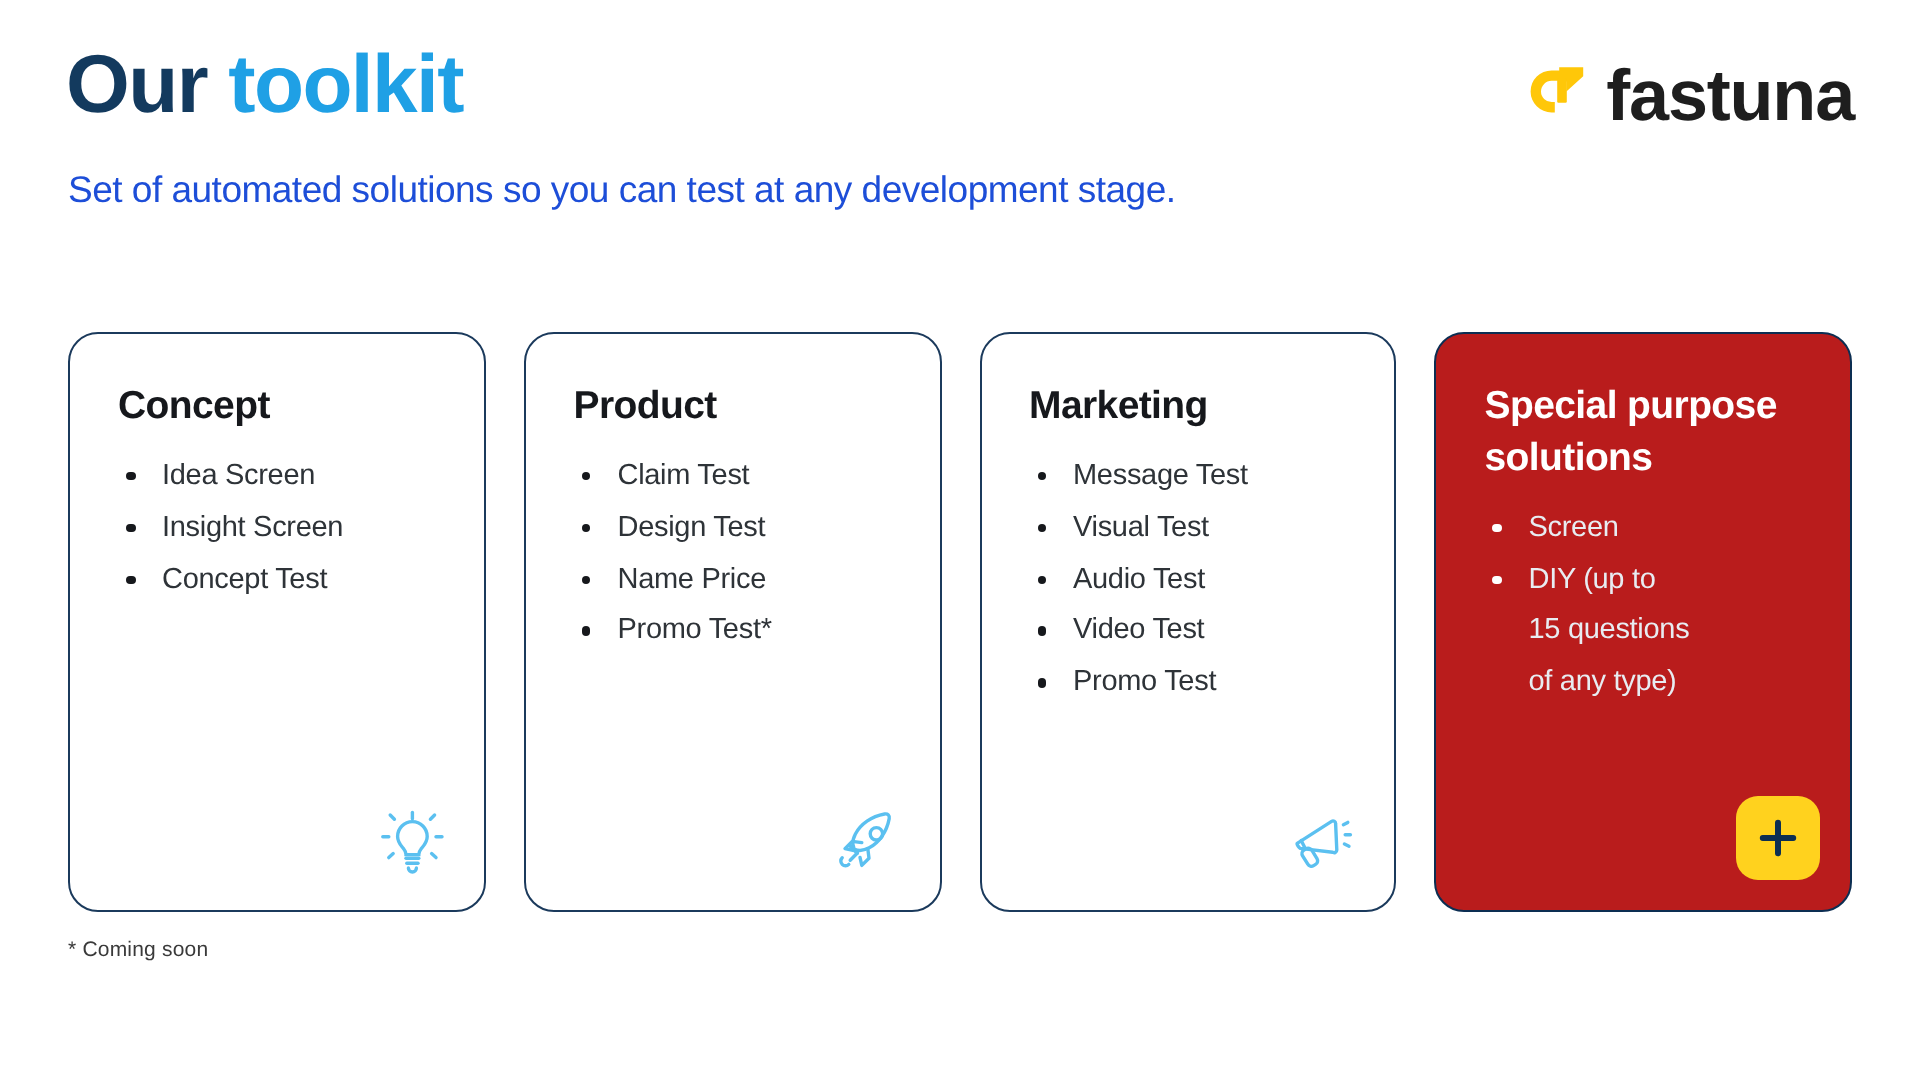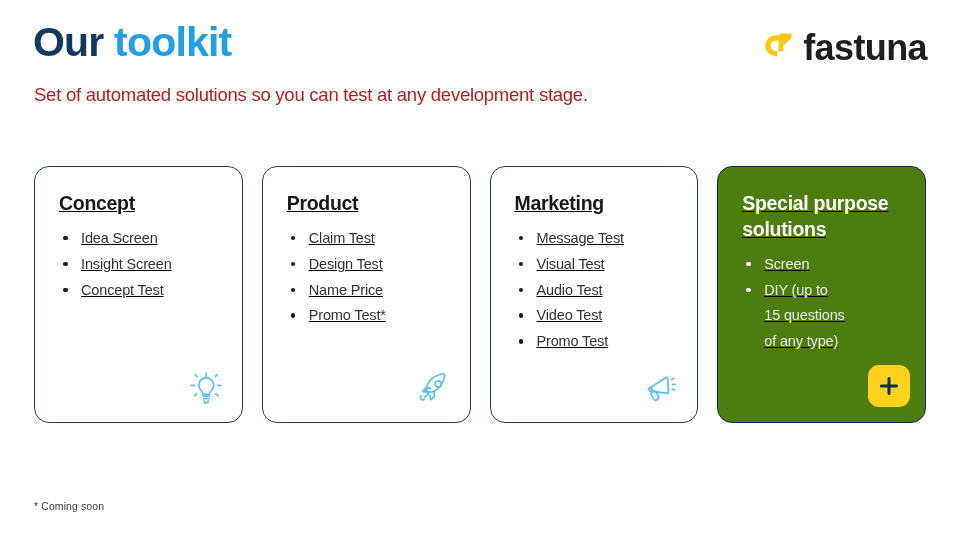--- a/index.html
+++ b/index.html
@@ -33,21 +33,21 @@
     white-space: nowrap;
   }
   #page-title .t-our { color: #133A5E; }
   #page-title .t-toolkit { color: #1FA0E5; }
 
   #subtitle {
     position: absolute;
     left: 34px;
     top: 84px;
     font-size: 18.5px;
-    color: #b91c1c;
+    color: #1d4ed8;
     letter-spacing: -0.25px;
     white-space: nowrap;
   }
 
   
   #logo {
     position: absolute;
     right: 33px;
     top: 30px;
     display: flex;
@@ -68,33 +68,32 @@
     position: absolute;
     left: 34px;
     top: 166px;
     width: 892px;
     height: 290px;
     display: flex;
     gap: 19px;
   }
   .card {
     width: 209px;
-    height: 257px;
+    height: 290px;
     box-sizing: border-box;
     border-radius: 15px;
     position: relative;
     padding: 24px 20px 0 24px;
-    text-decoration: underline;
   }
   .card.light {
     background: #ffffff;
     border: 1.6px solid #1B3A5C;
   }
   .card.dark {
-    background: #4d7c0f;
+    background: #b91c1c;
     border: 1.6px solid #0C2E52;
   }
   .card-title {
     font-size: 19.5px;
     font-weight: bold;
     letter-spacing: -0.3px;
     line-height: 1.33;
     margin: 0 0 9px 0;
   }
   .card.light .card-title { color: #16181c; }
@@ -144,21 +143,21 @@
     background: #FFD21E;
     display: flex;
     align-items: center;
     justify-content: center;
   }
 
   
   #footnote {
     position: absolute;
     left: 34px;
-    top: 500px;
+    top: 469px;
     font-size: 10.5px;
     color: #3a3a3a;
     letter-spacing: 0.1px;
   }
 </style>
 </head>
 <body>
 
 <div id="header">
 

